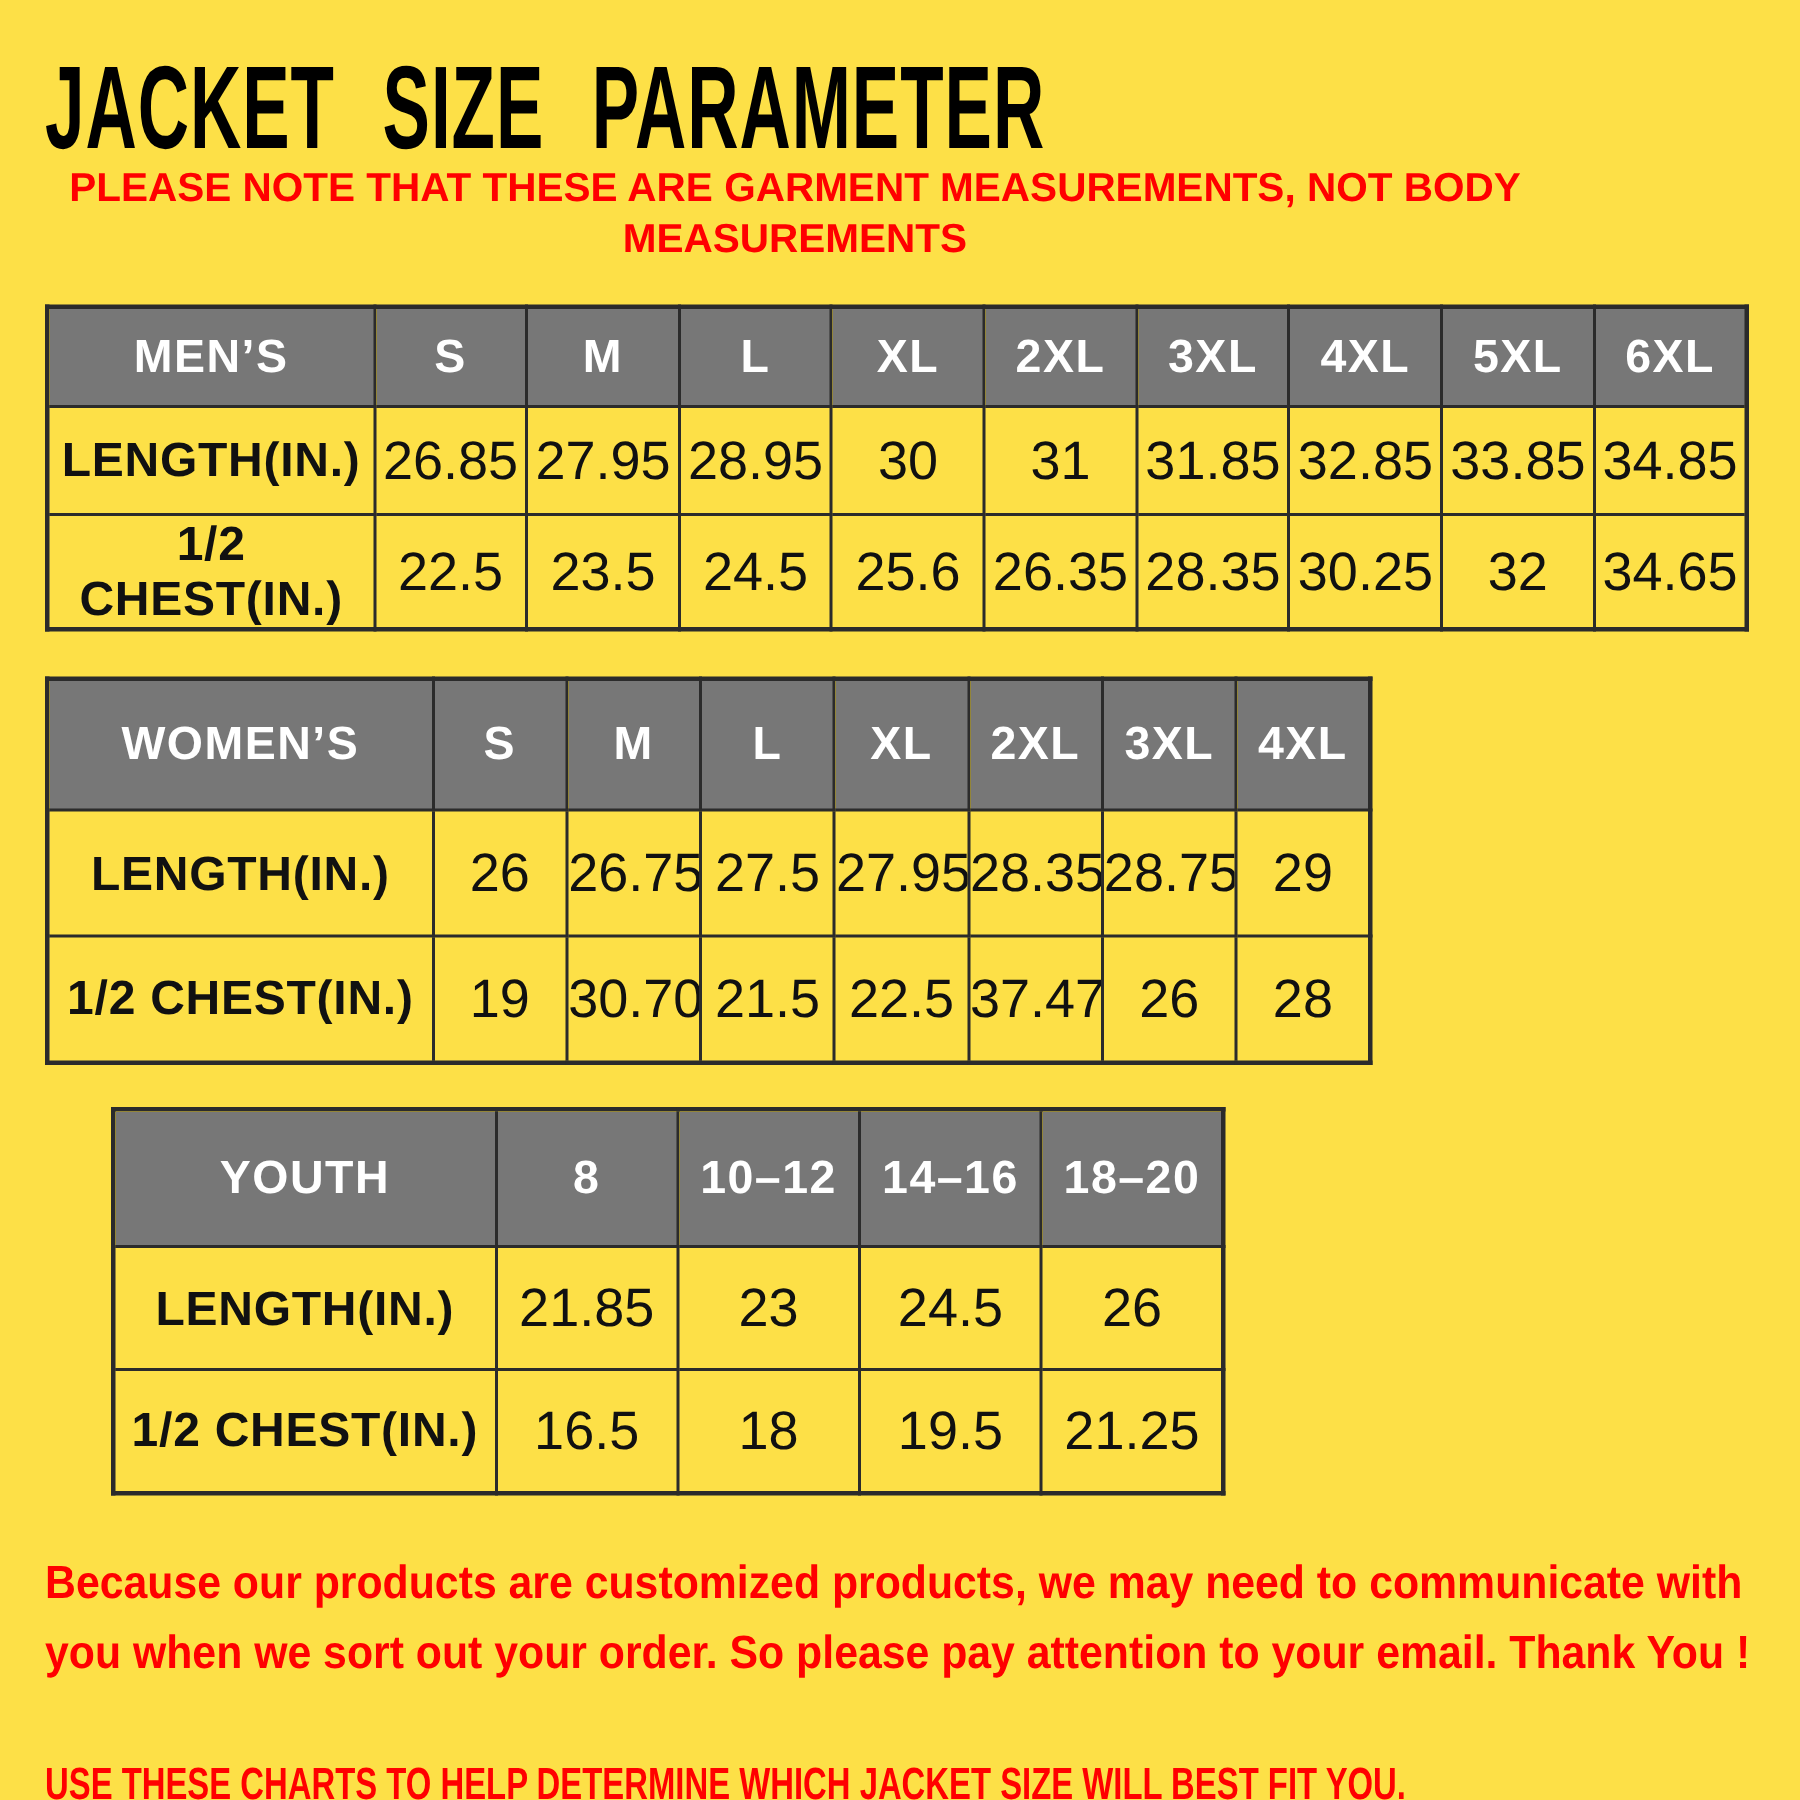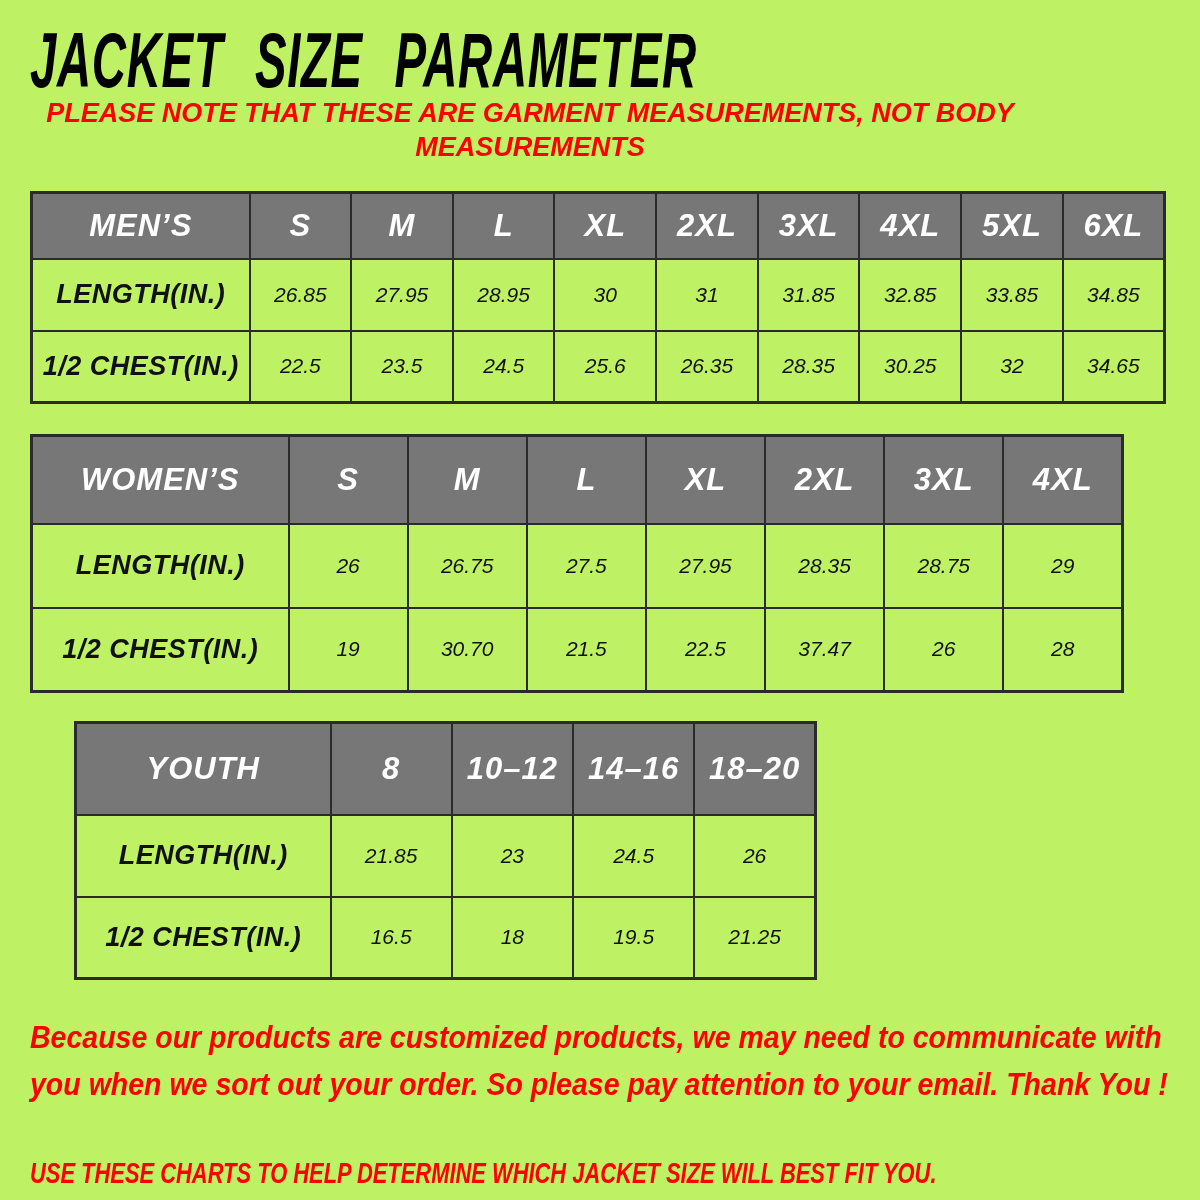--- a/index.html
+++ b/index.html
@@ -5,25 +5,24 @@
   html, body {
     margin: 0;
     padding: 0;
     background: #ffffff;
     font-family: "Liberation Sans", sans-serif;
   }
   .page {
     position: relative;
     width: 1200px;
     height: 1200px;
-    background: #bef264;
+    background: #fde047;
     overflow: hidden;
-    padding: 0 30px;
+    padding: 12px 30px;
     box-sizing: border-box;
-    font-style: italic;
   }
   
   .title {
     display: inline-block;
     margin: 0;
     padding-top: 26px;
     font-size: 74px;
     line-height: 62px;
     font-weight: bold;
     color: #000000;
@@ -61,33 +60,33 @@
   }
   table.size-table tr.hdr td {
     background: #777777;
     color: #ffffff;
     font-weight: bold;
     font-size: 31px;
     letter-spacing: 1px;
   }
   table.size-table td.lbl {
     font-weight: bold;
-    font-size: 27px;
+    font-size: 32px;
     letter-spacing: 0.5px;
   }
   table.size-table td.val {
-    font-size: 21px;
+    font-size: 36px;
     font-weight: normal;
   }
   .mens-table  { margin-top: 26px; width: 1136px; border-radius: 30px; }
   .mens-table  col.c-first { width: 218px; }
   .mens-table  tr.hdr  { height: 66px; }
   .mens-table  tr.data { height: 72px; }
 
-  .womens-table { margin-top: 30px; width: 1094px; }
+  .womens-table { margin-top: 30px; width: 885px; }
   .womens-table col.c-first { width: 257px; }
   .womens-table tr.hdr  { height: 88px; }
   .womens-table tr.data { height: 84px; }
 
   .youth-table { margin-top: 28px; width: 743px; margin-left: 44px; }
   .youth-table col.c-first { width: 255px; }
   .youth-table tr.hdr  { height: 92px; }
   .youth-table tr.data { height: 82px; }
 
   

